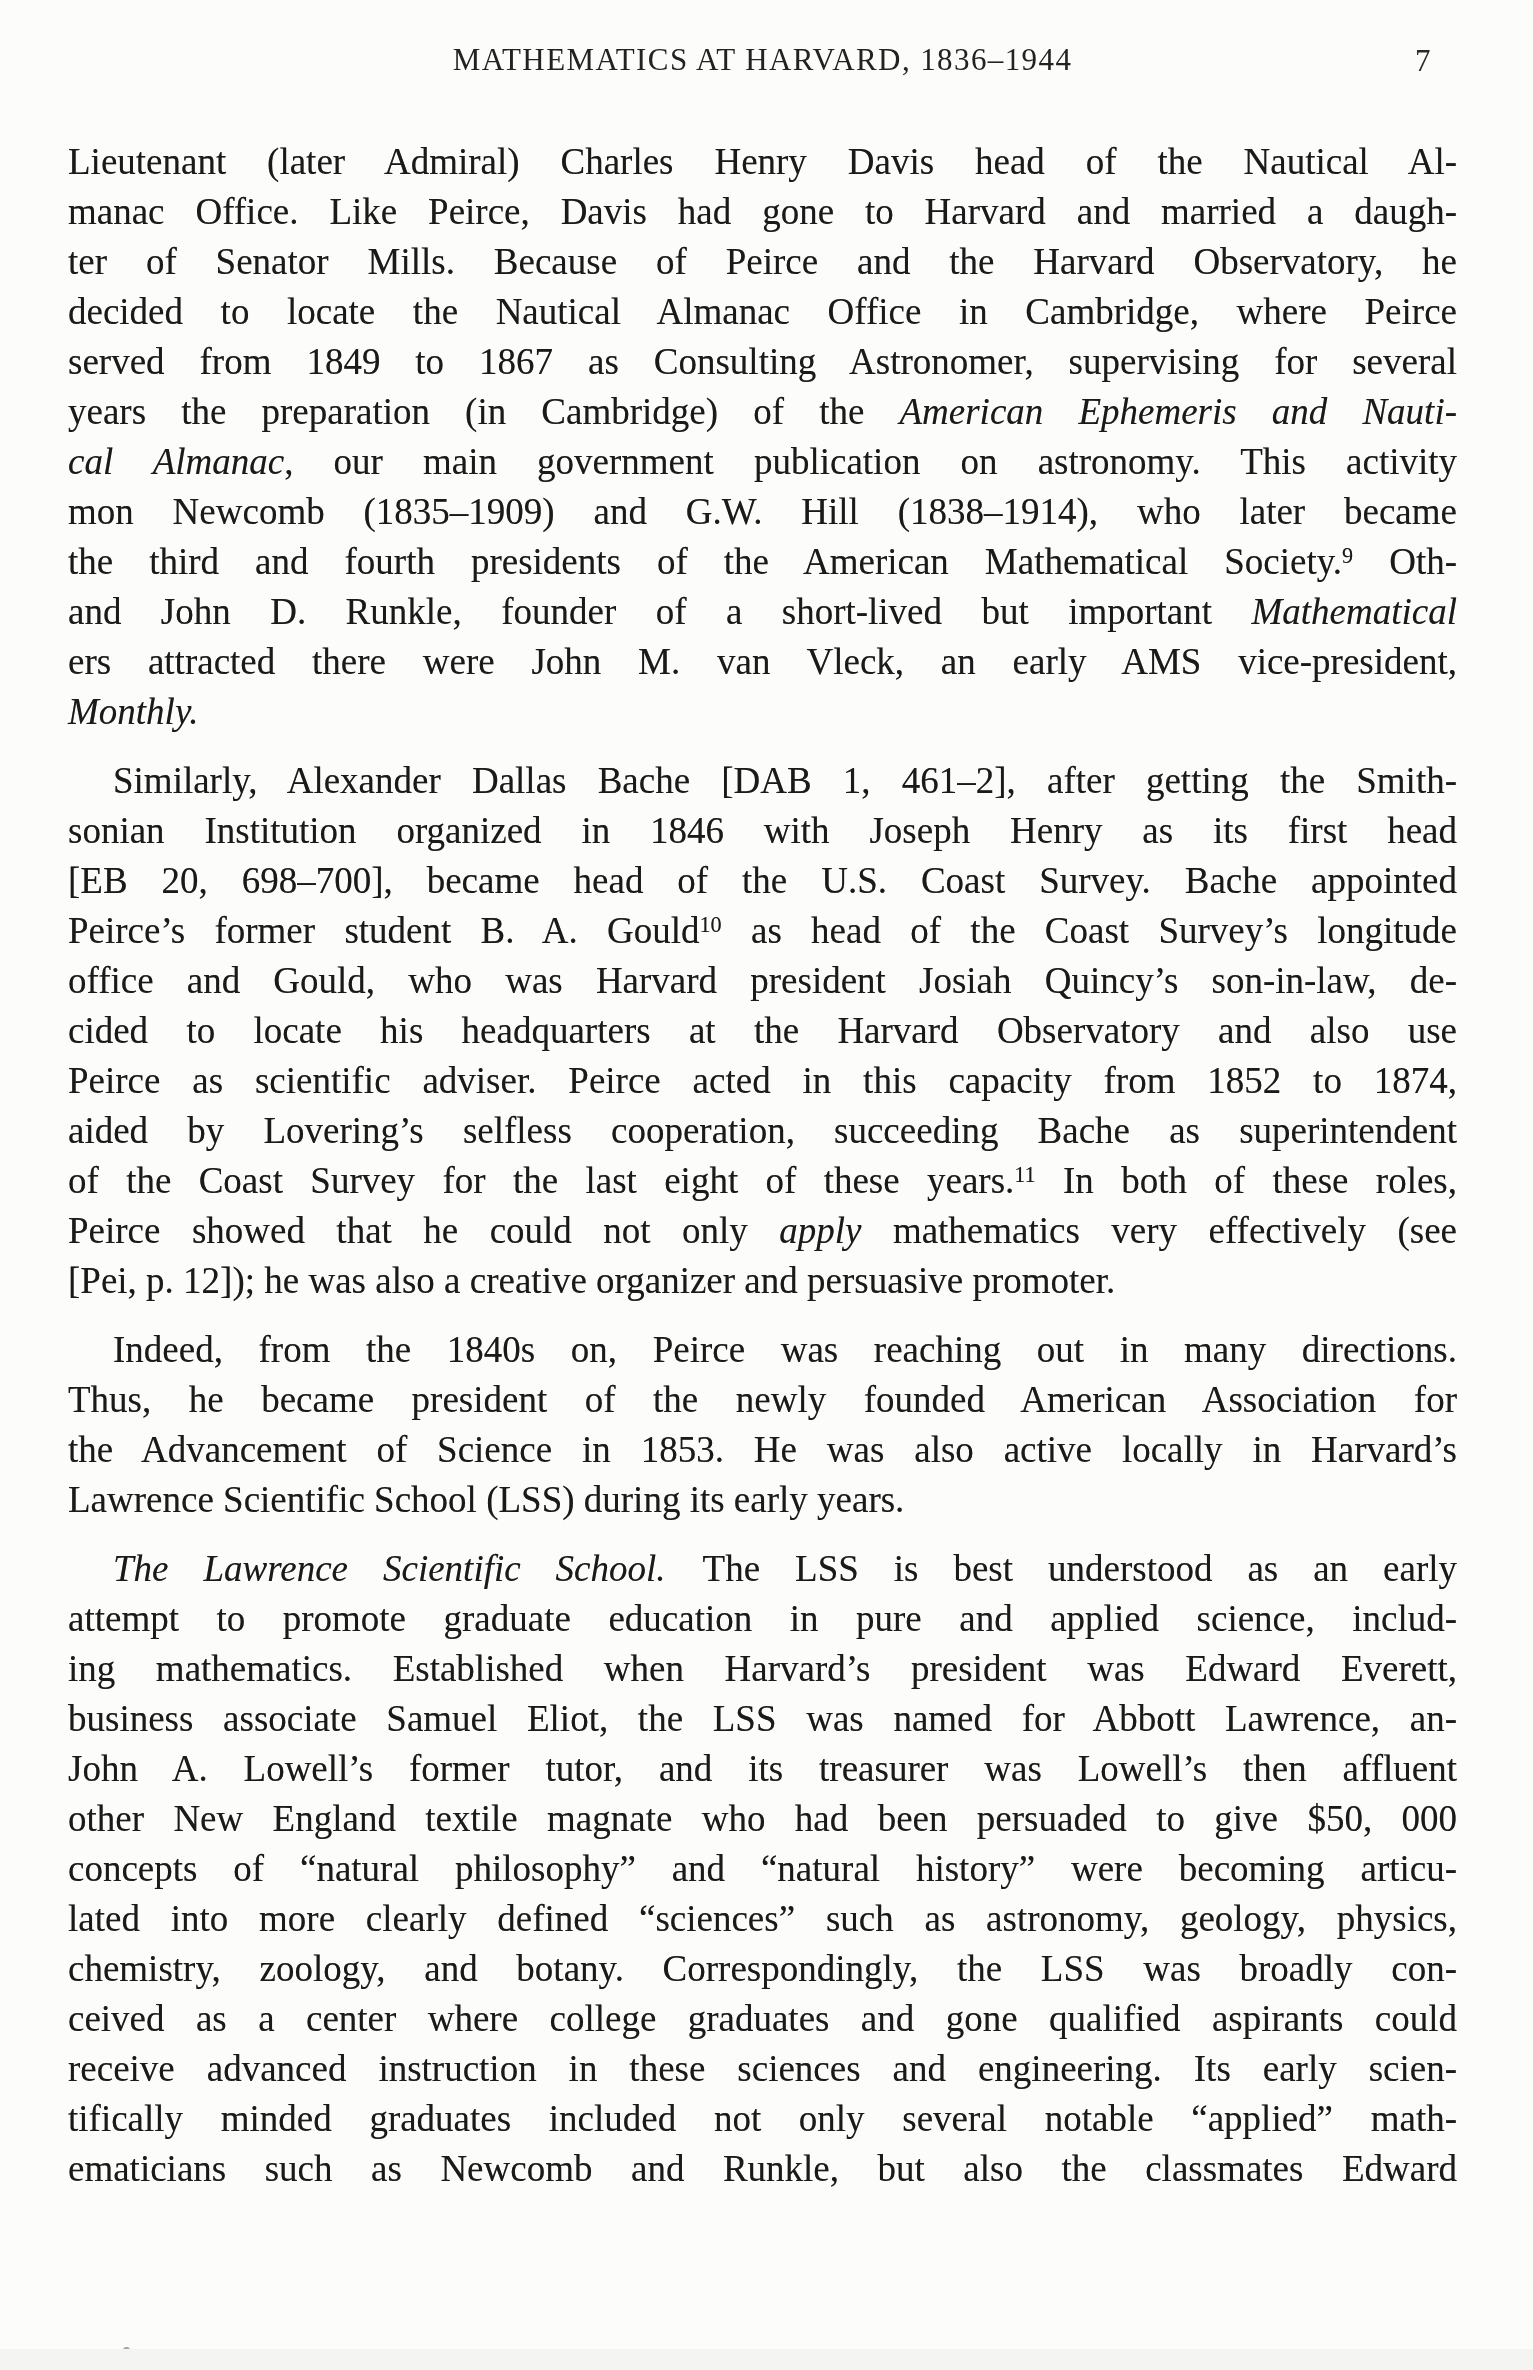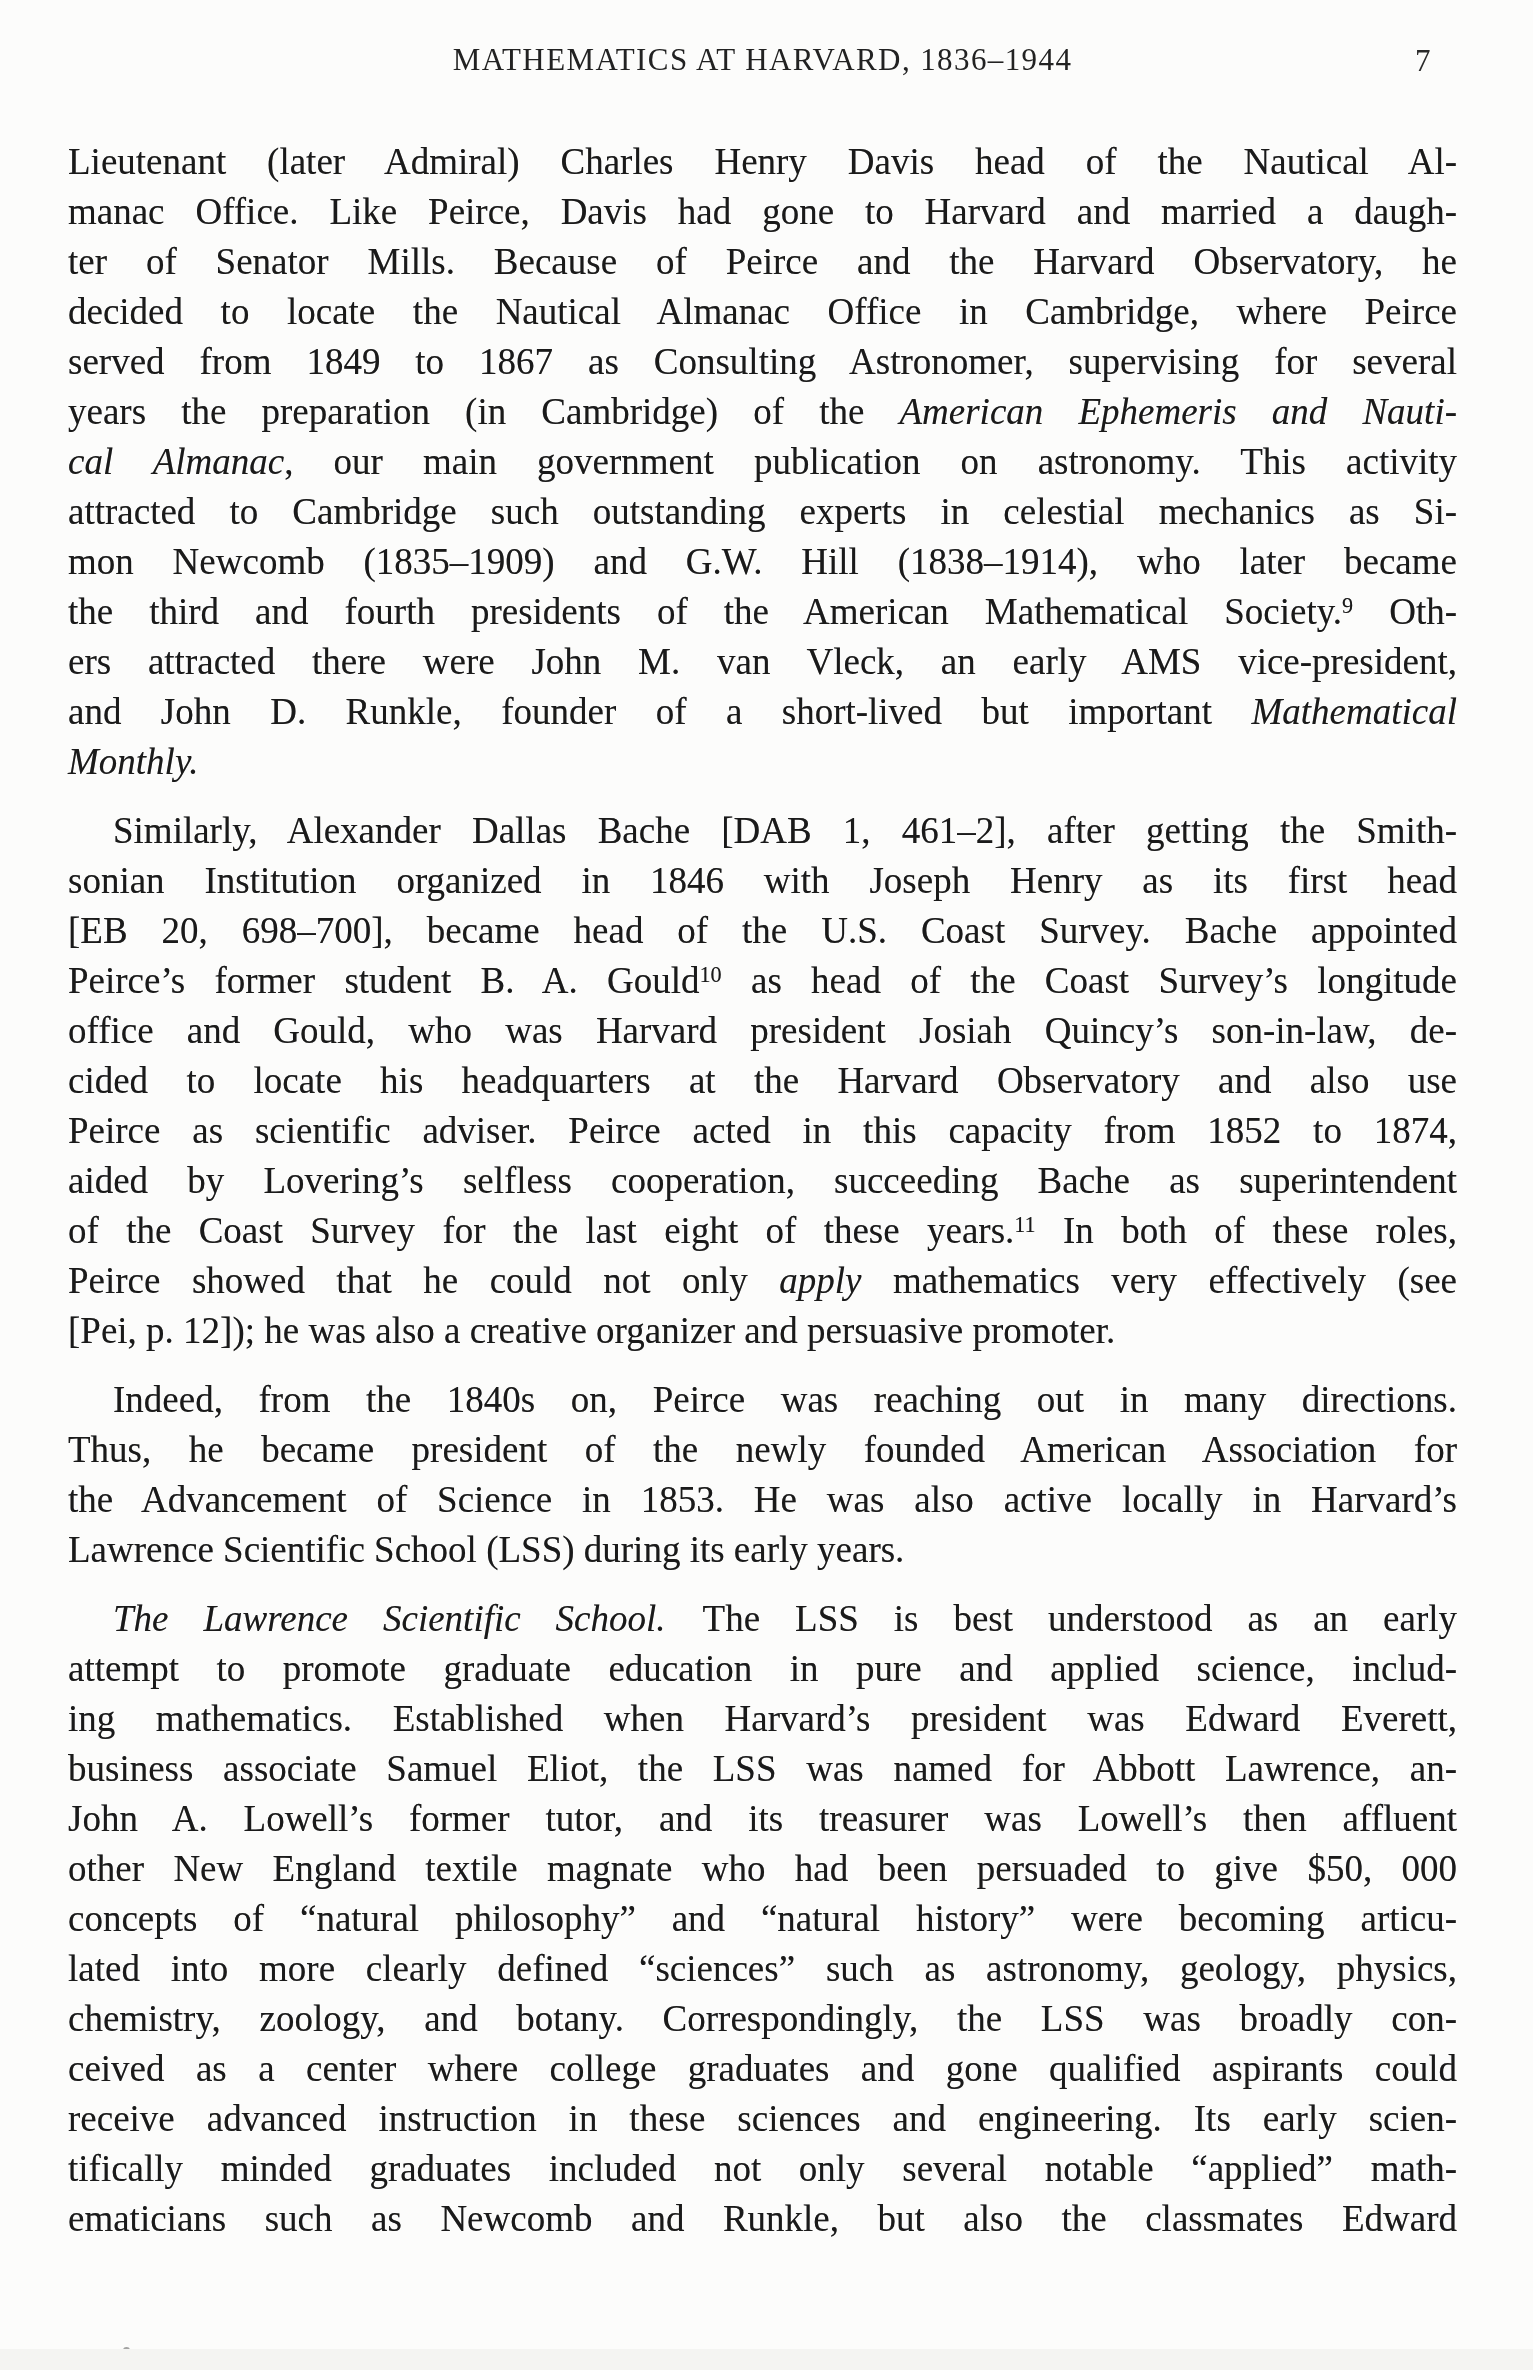--- a/index.html
+++ b/index.html
@@ -63,25 +63,24 @@
   </div>
   <div class="doc">
       <div class="para">
         <div class="line"><span>Lieutenant (later Admiral) Charles Henry Davis head of the Nautical Al-</span></div>
         <div class="line"><span>manac Office. Like Peirce, Davis had gone to Harvard and married a daugh-</span></div>
         <div class="line"><span>ter of Senator Mills. Because of Peirce and the Harvard Observatory, he</span></div>
         <div class="line"><span>decided to locate the Nautical Almanac Office in Cambridge, where Peirce</span></div>
         <div class="line"><span>served from 1849 to 1867 as Consulting Astronomer, supervising for several</span></div>
         <div class="line"><span>years the preparation (in Cambridge) of the </span><i>American Ephemeris and Nauti-</i></div>
         <div class="line"><i>cal Almanac</i><span>, our main government publication on astronomy. This activity</span></div>
-        <div class="line"><span>attracted to Cambridge such outstanding experts in celestial mechanics as Si-</span></div>
         <div class="line"><span>mon Newcomb (1835–1909) and G.W. Hill (1838–1914), who later became</span></div>
         <div class="line"><span>the third and fourth presidents of the American Mathematical Society.</span><sup>9</sup><span> Oth-</span></div>
+        <div class="line"><span>and John D. Runkle, founder of a short-lived but important </span><i>Mathematical</i></div>
         <div class="line"><span>ers attracted there were John M. van Vleck, an early AMS vice-president,</span></div>
-        <div class="line"><span>and John D. Runkle, founder of a short-lived but important </span><i>Mathematical</i></div>
         <div class="line lastline"><i>Monthly.</i></div>
       </div>
       <div class="para">
         <div class="line indent"><span>Similarly, Alexander Dallas Bache [DAB 1, 461–2], after getting the Smith-</span></div>
         <div class="line"><span>sonian Institution organized in 1846 with Joseph Henry as its first head</span></div>
         <div class="line"><span>[EB 20, 698–700], became head of the U.S. Coast Survey. Bache appointed</span></div>
         <div class="line"><span>Peirce’s former student B. A. Gould</span><sup>10</sup><span> as head of the Coast Survey’s longitude</span></div>
         <div class="line"><span>office and Gould, who was Harvard president Josiah Quincy’s son-in-law, de-</span></div>
         <div class="line"><span>cided to locate his headquarters at the Harvard Observatory and also use</span></div>
         <div class="line"><span>Peirce as scientific adviser. Peirce acted in this capacity from 1852 to 1874,</span></div>

